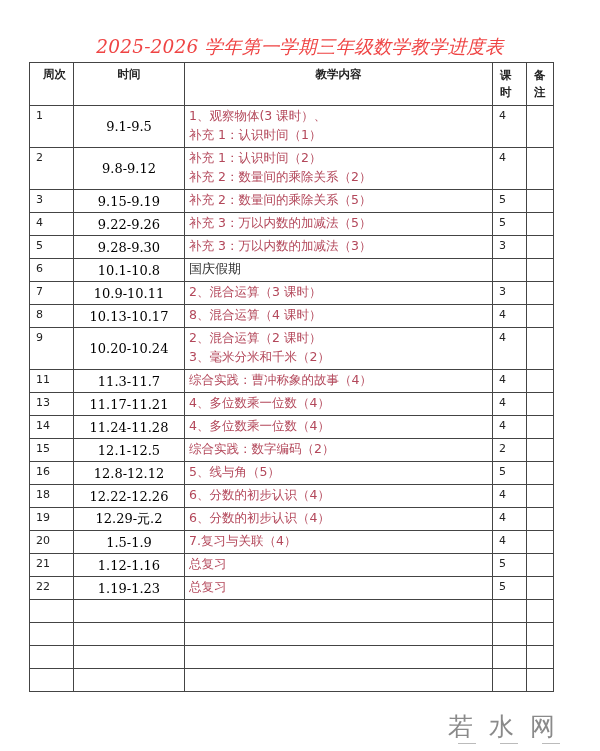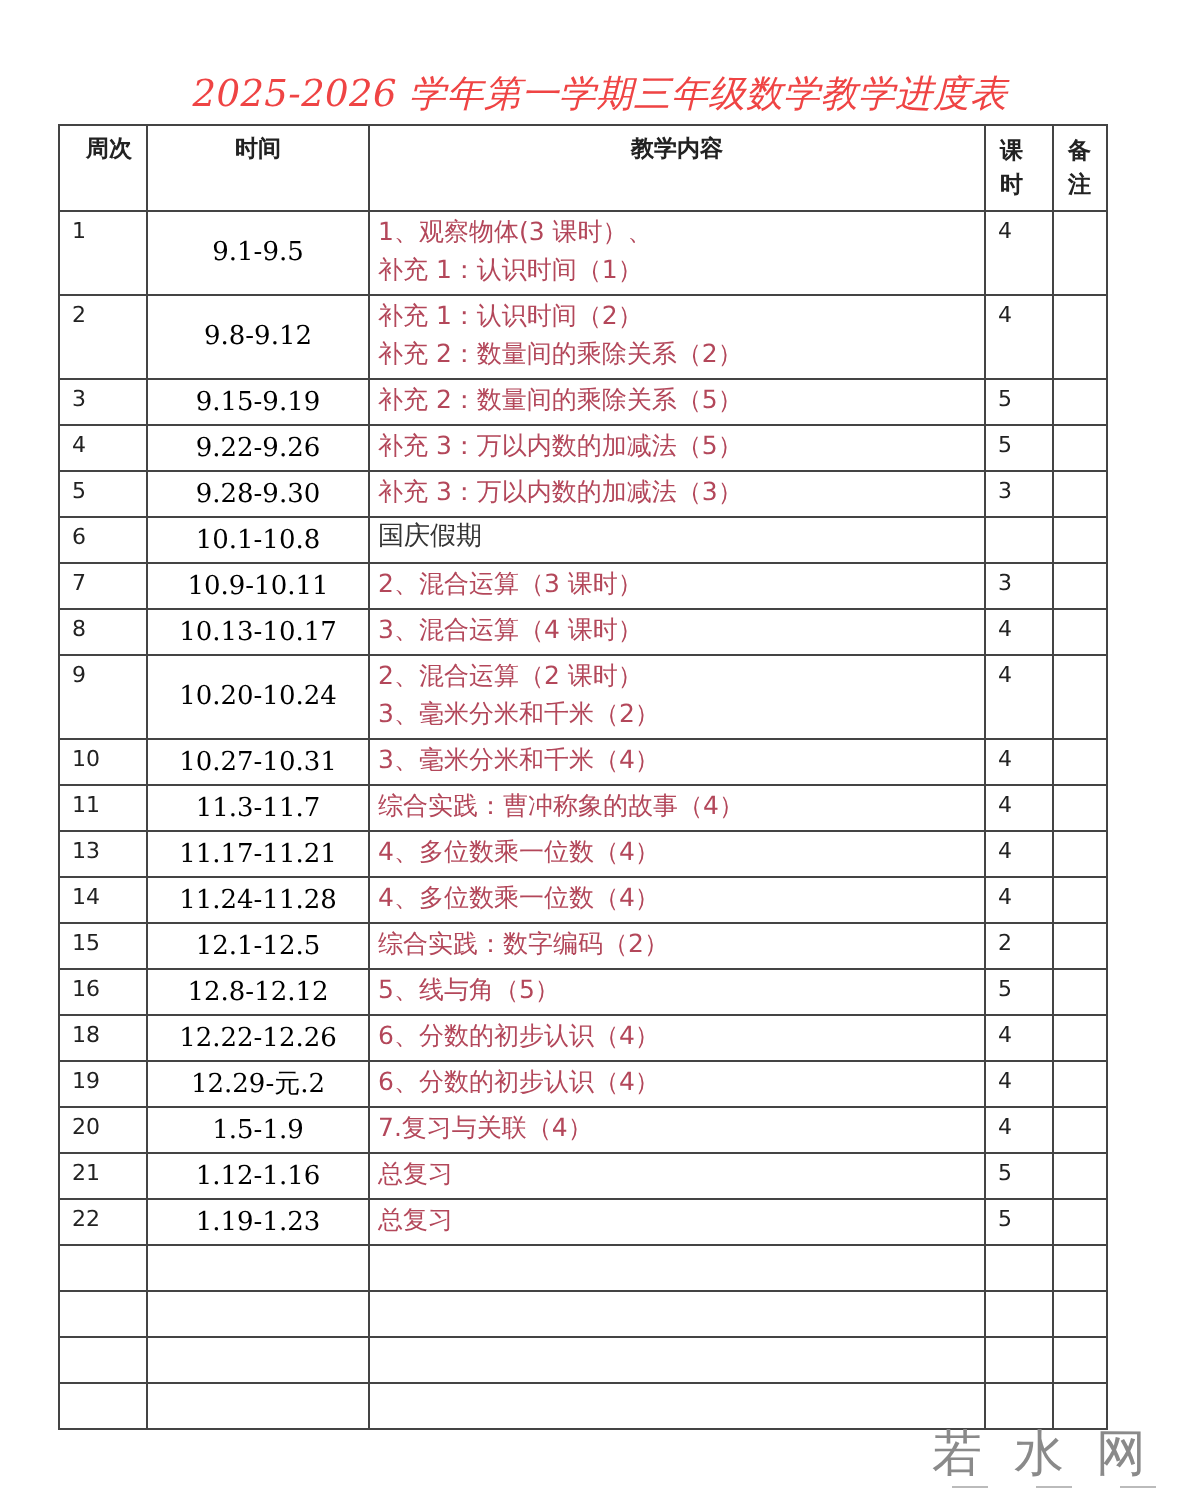--- a/index.html
+++ b/index.html
@@ -22,21 +22,21 @@
   td.wk { font-family:"DejaVu Sans", sans-serif; font-size:11px; color:#222;
           padding-left:6px; vertical-align:top; padding-top:3px; }
   td.dt { text-align:center; font-size:13px; color:#000000; vertical-align:middle; }
   td.ct { color:#b3475a; font-size:12.5px; padding-left:4px; vertical-align:top;
           line-height:19px; font-family:"DejaVu Sans", sans-serif;margin-left:25px; }
   td.ct.plain { color:#333; font-family:"DejaVu Serif", serif; font-size:13px; }
   td.ct .ln { display:block; white-space:nowrap; }
   td.hr { font-family:"DejaVu Sans", sans-serif; font-size:11px; color:#222;
           padding-left:6px; vertical-align:top; padding-top:3px; }
   td.nt { }
-  .wm { position:absolute; left:466px; top:706px; width:134px; height:45px; }
+  .wm { position:absolute; left:448px; top:706px; width:134px; height:45px; }
   .wm .t { font-family:"DejaVu Sans", sans-serif; font-size:25px; color:#8a8a8a;
            letter-spacing:16px; position:absolute; left:0; top:4px; white-space:nowrap; }
   .wm .d { position:absolute; top:37px; height:1px; background:#bbb; width:18px; }
 </style>
 </head>
 <body>
 
 <div class="title">2025-2026 学年第一学期三年级数学教学进度表</div>
 
 <table>
@@ -119,40 +119,31 @@
         <td class="ct">
           <span class="ln">2、混合运算（3 课时）</span>
         </td>
         <td class="hr">3</td>
         <td class="nt"></td>
       </tr>
       <tr class="r">
         <td class="wk">8</td>
         <td class="dt">10.13-10.17</td>
         <td class="ct">
-          <span class="ln">3、混合运算（4 课时）</span>
+          <span class="ln">8、混合运算（4 课时）</span>
         </td>
         <td class="hr">4</td>
         <td class="nt"></td>
       </tr>
       <tr class="r tall">
         <td class="wk">9</td>
         <td class="dt">10.20-10.24</td>
         <td class="ct">
           <span class="ln">2、混合运算（2 课时）</span>
           <span class="ln">3、毫米分米和千米（2）</span>
-        </td>
-        <td class="hr">4</td>
-        <td class="nt"></td>
-      </tr>
-      <tr class="r">
-        <td class="wk">10</td>
-        <td class="dt">10.27-10.31</td>
-        <td class="ct">
-          <span class="ln">3、毫米分米和千米（4）</span>
         </td>
         <td class="hr">4</td>
         <td class="nt"></td>
       </tr>
       <tr class="r">
         <td class="wk">11</td>
         <td class="dt">11.3-11.7</td>
         <td class="ct">
           <span class="ln">综合实践：曹冲称象的故事（4）</span>
         </td>

